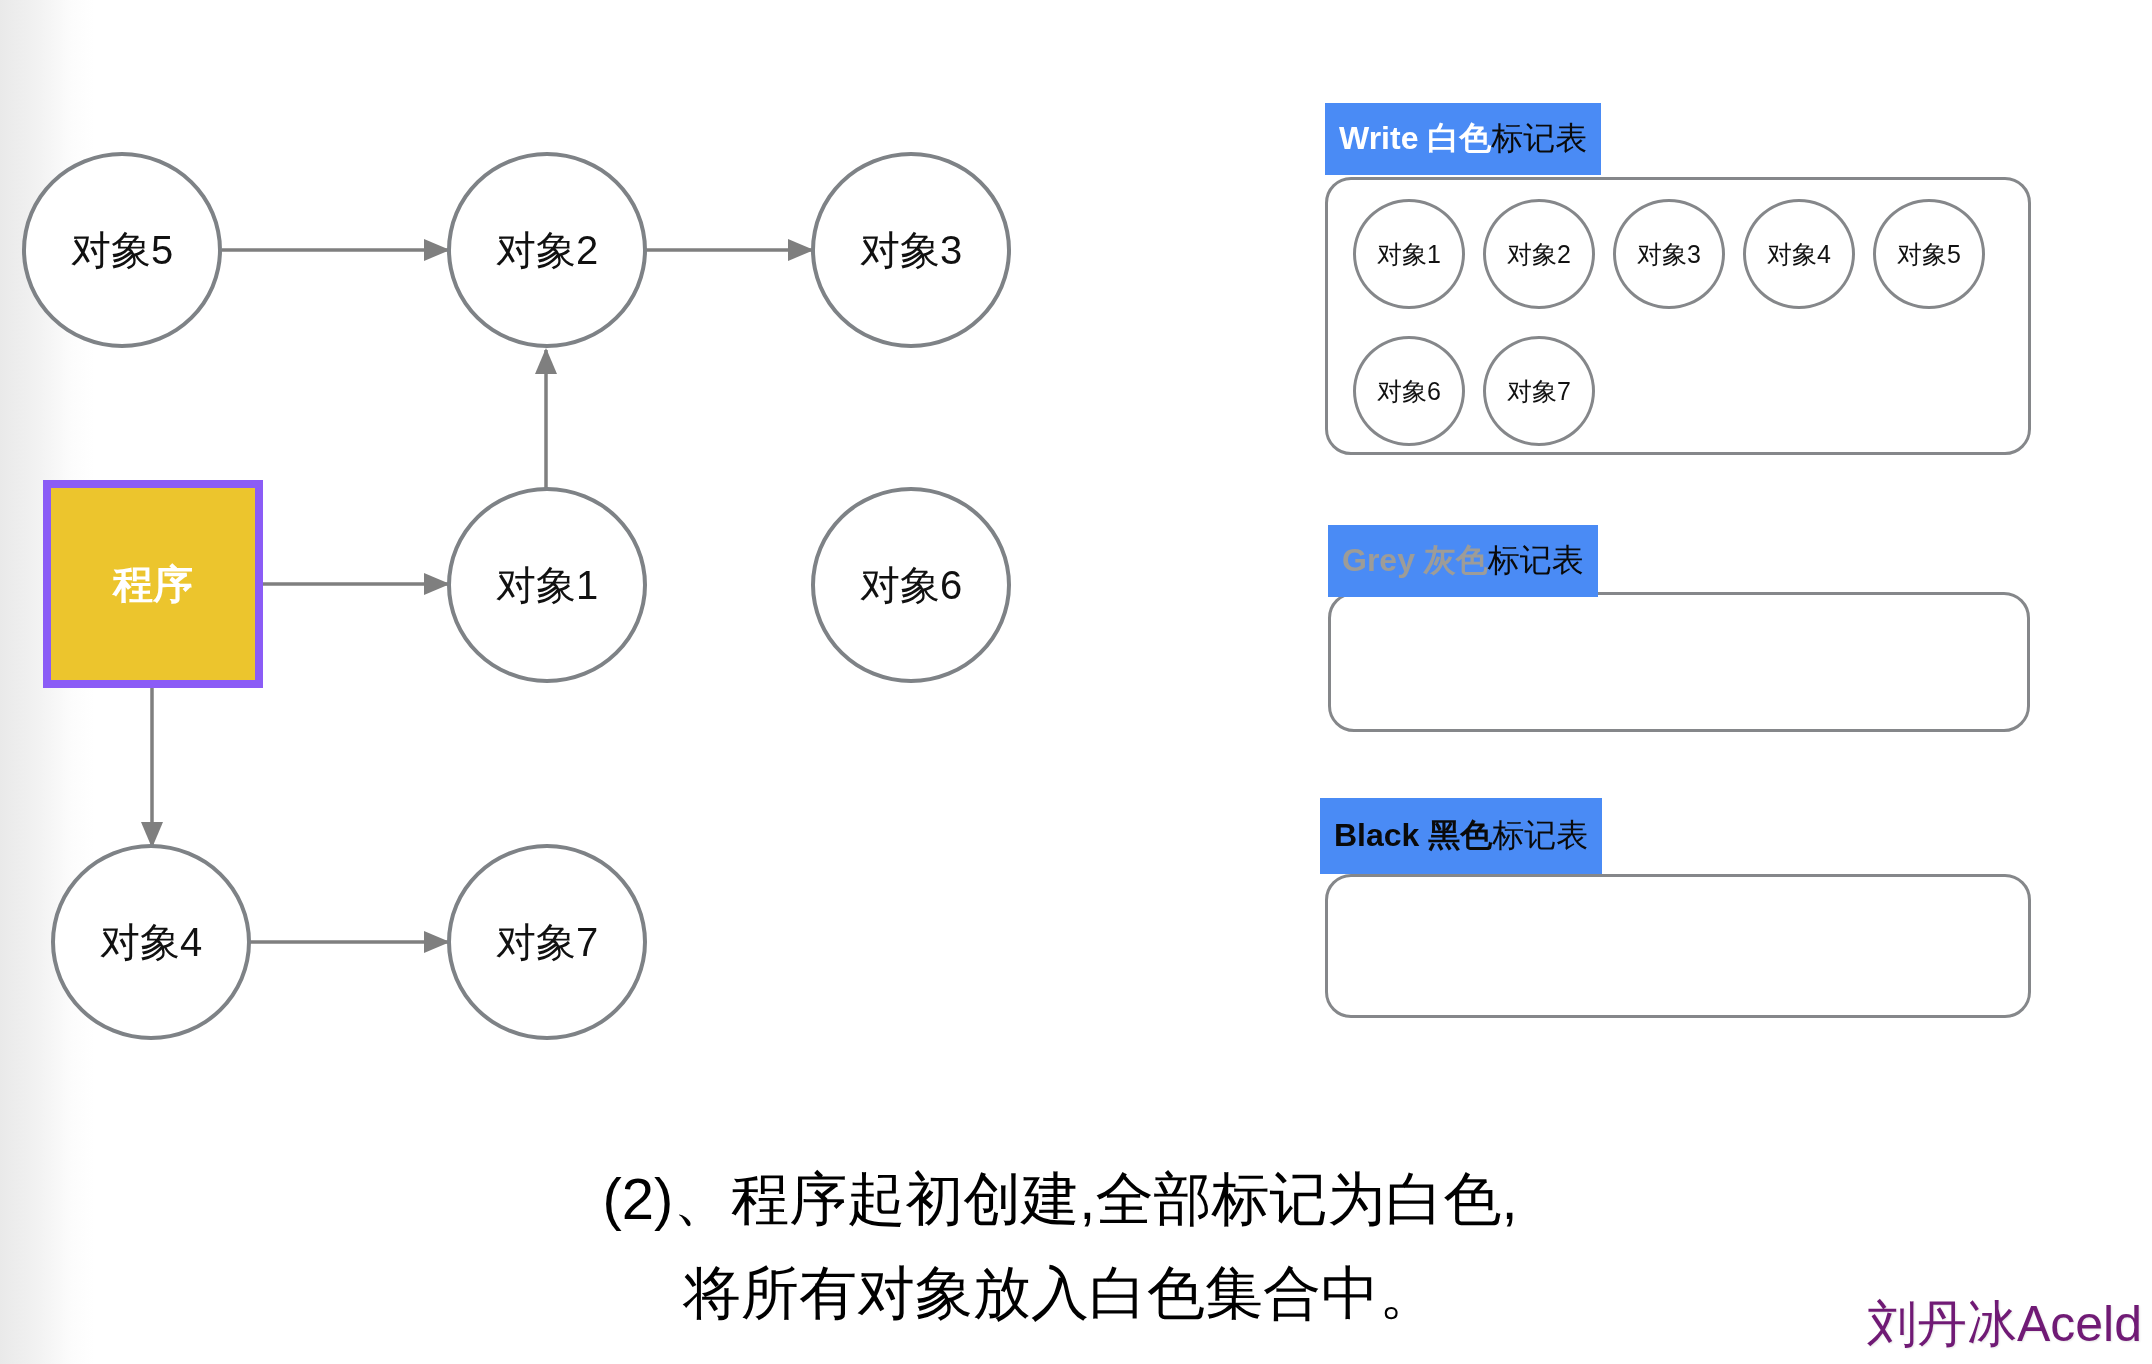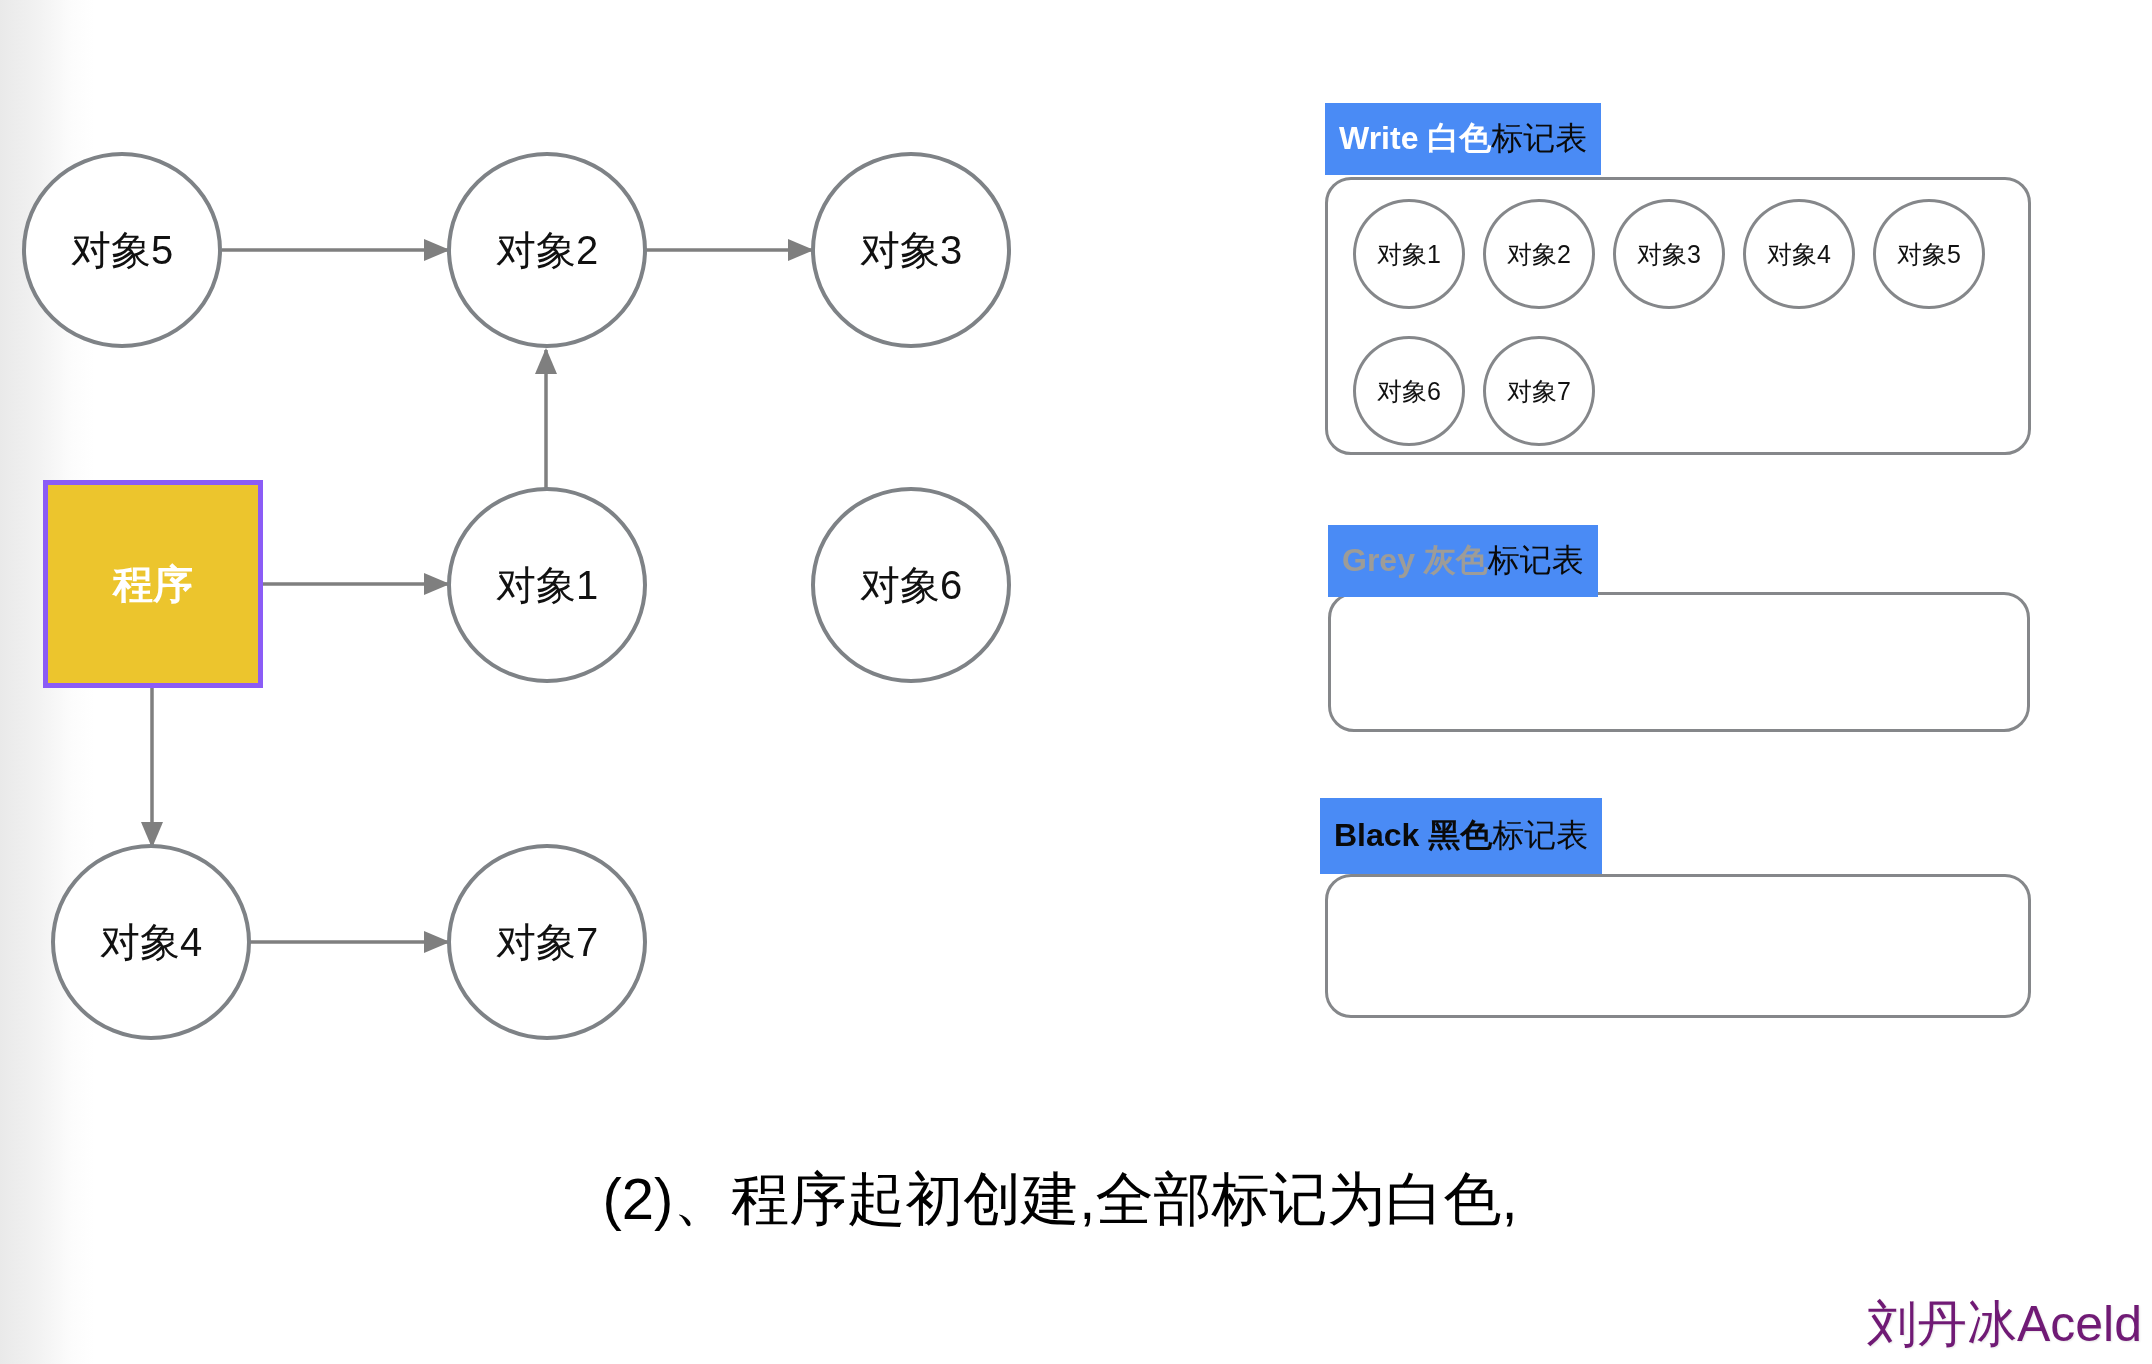--- a/index.html
+++ b/index.html
@@ -12,21 +12,21 @@
     background:linear-gradient(to right,#e9e9e9 0%,#f2f2f2 40%,#fcfcfc 75%,#ffffff 100%);
   }
   .arrows{position:absolute;left:0;top:0;z-index:1;}
   .node-circle{
     position:absolute;box-sizing:border-box;width:200px;height:196px;border-radius:50%;
     border:4px solid #7e8286;background:#ffffff;display:flex;align-items:center;justify-content:center;
     z-index:2;font-size:40px;color:#111111;
   }
   .program-box{
     position:absolute;box-sizing:border-box;left:43px;top:480px;width:220px;height:208px;
-    background:#ecc52d;border:5px solid #8b5cf6;display:flex;align-items:center;justify-content:center;
+    background:#ecc52d;border:8px solid #8b5cf6;display:flex;align-items:center;justify-content:center;
     z-index:2;font-size:40px;font-weight:700;color:#ffffff;
   }
   .tbl-header{
     position:absolute;height:72px;background:#4a8bf5;display:flex;align-items:center;
     padding:0 14px;white-space:nowrap;z-index:4;font-size:32px;
   }
   .hdr-primary{font-weight:700;}
   .hdr-primary.white{color:#ffffff;}
   .hdr-primary.grey{color:#9d9c98;}
   .hdr-primary.black{color:#0a0a0a;}
@@ -133,17 +133,18 @@
   <div class="tbl-box" style="left:1328px;top:592px;width:702px;height:140px;"></div>
 
   <div class="tbl-header" style="left:1320px;top:798px;height:76px;align-items:center;">
     <span class="hdr-primary black">Black 黑色</span>
       <span class="hdr-suffix">标记表</span>
   </div>
   <div class="tbl-box" style="left:1325px;top:874px;width:706px;height:144px;"></div>
 
   <div class="caption">
     <div>(2)、程序起初创建,全部标记为白色,</div>
+    <div>将所有对象放入白色集合中。</div>
   </div>
 
   <div class="watermark">刘丹冰Aceld</div>
 
 </div>
 
 </body></html>

